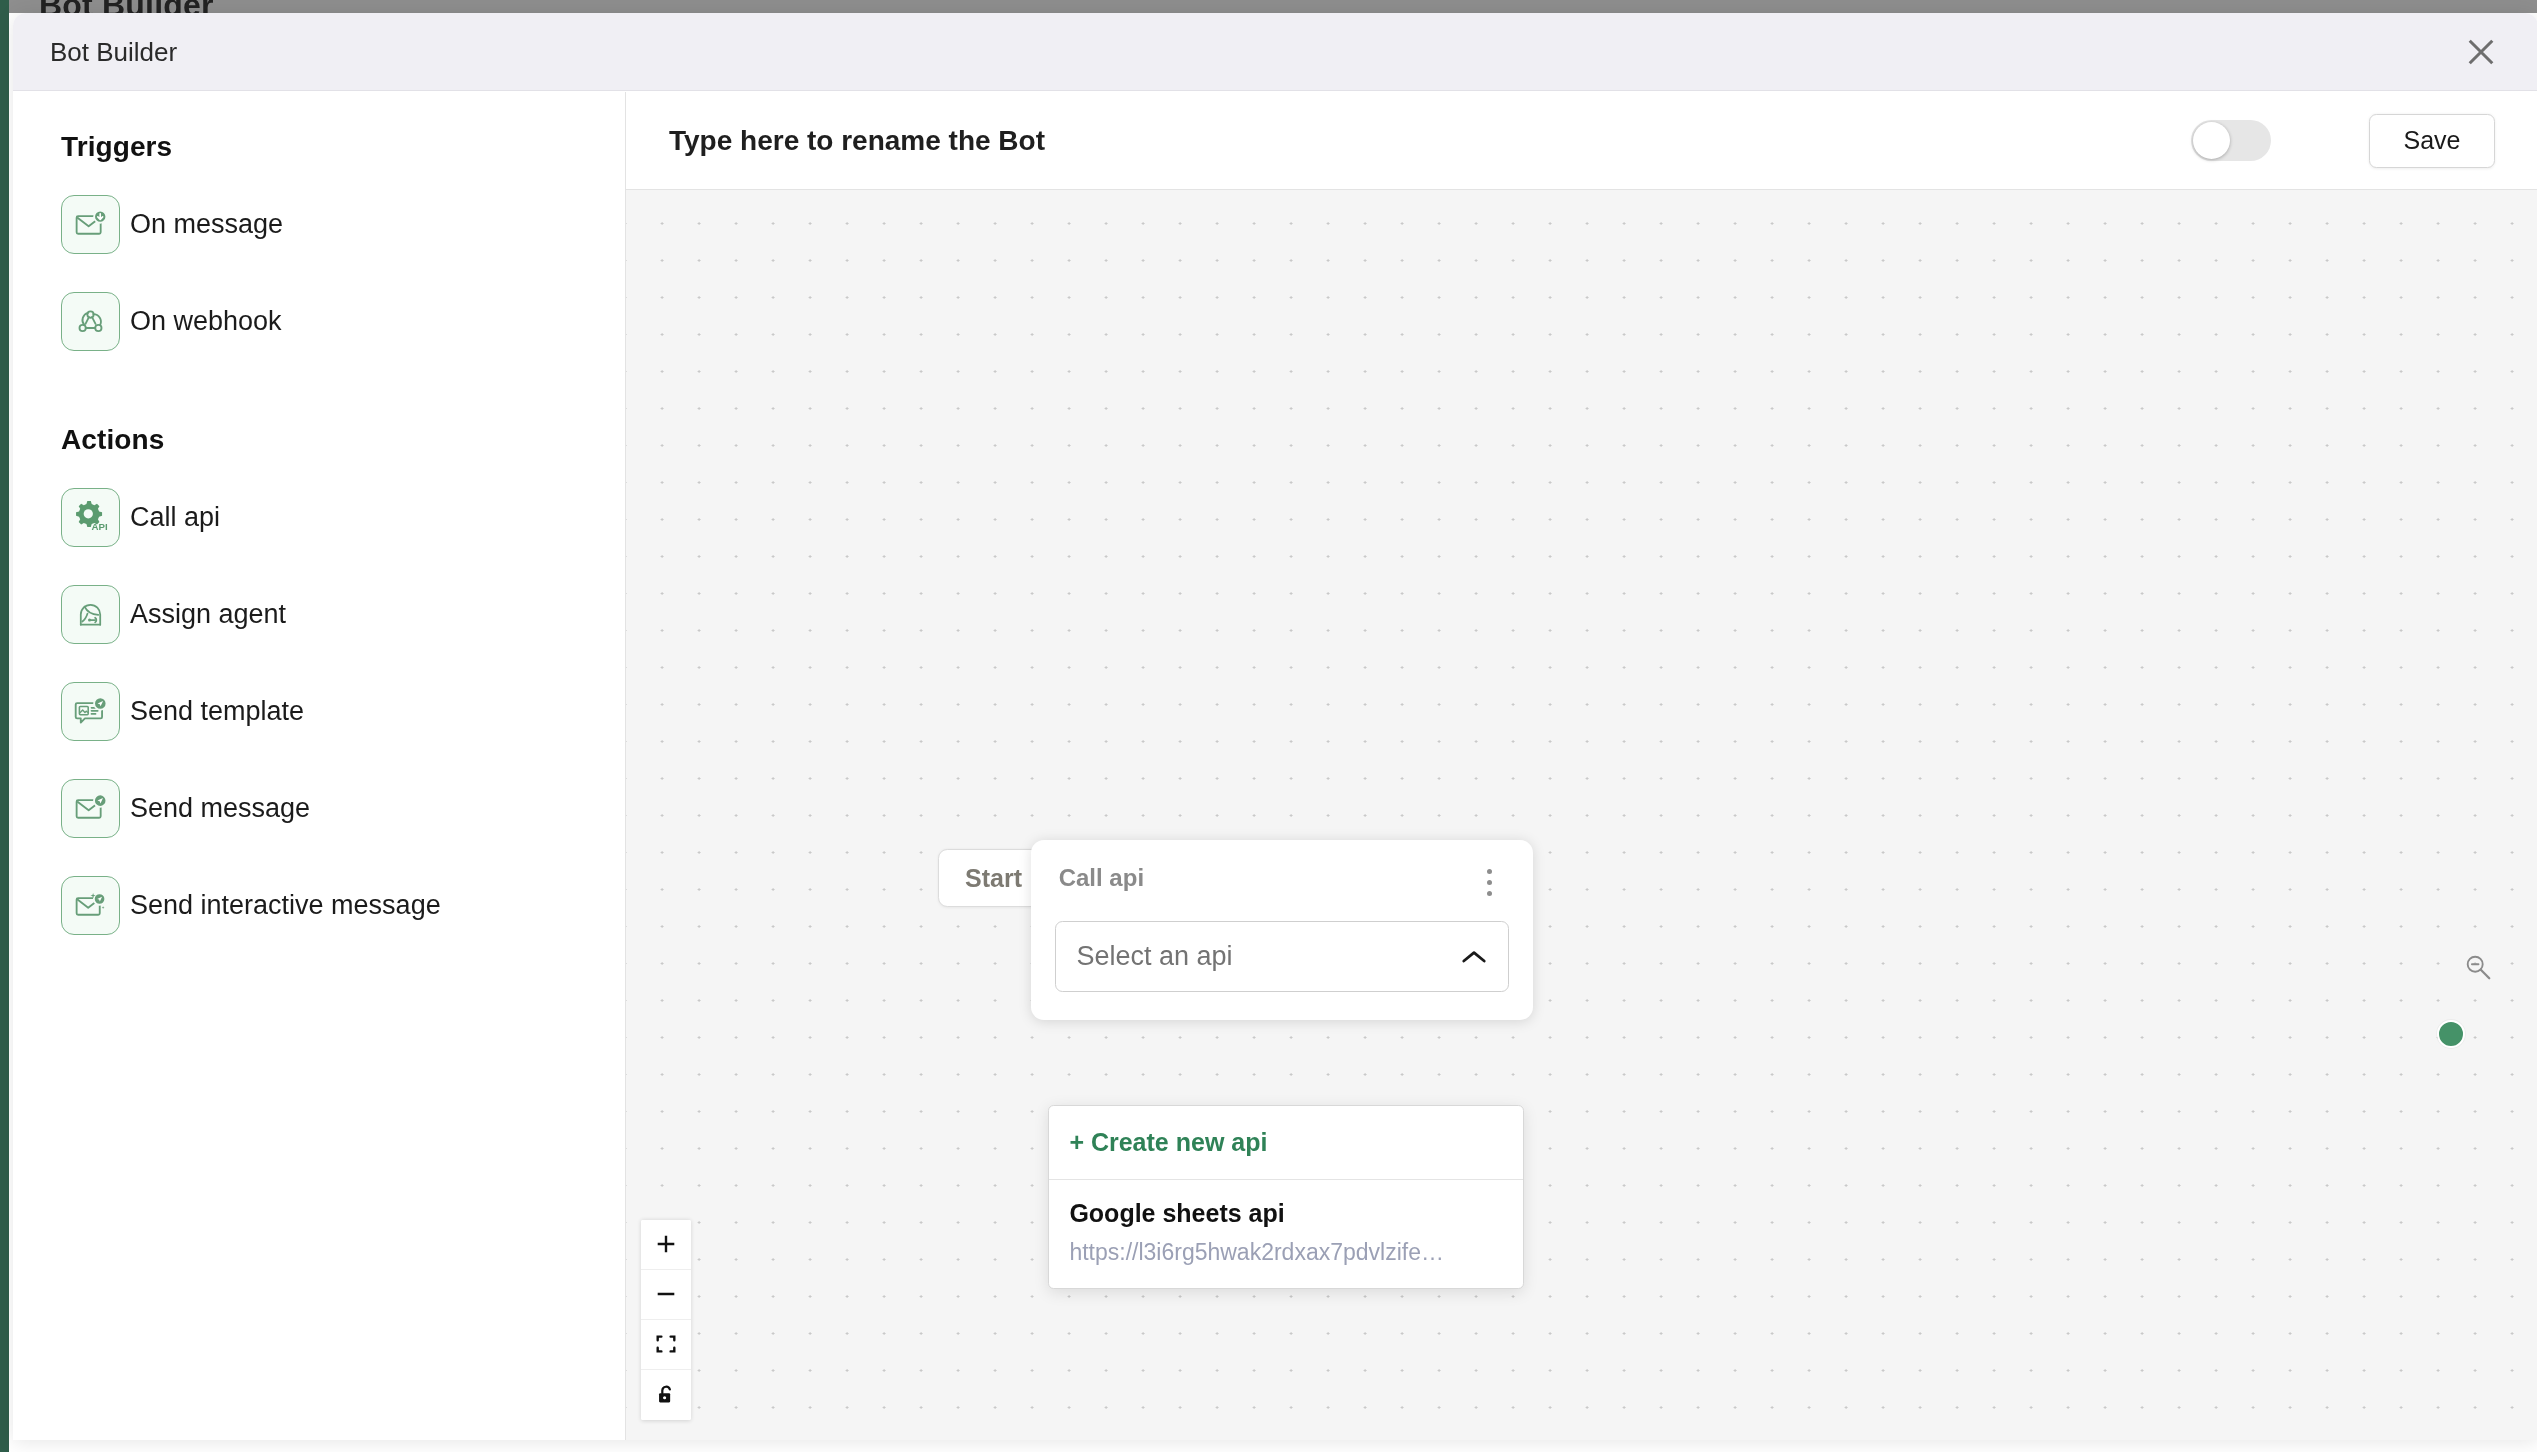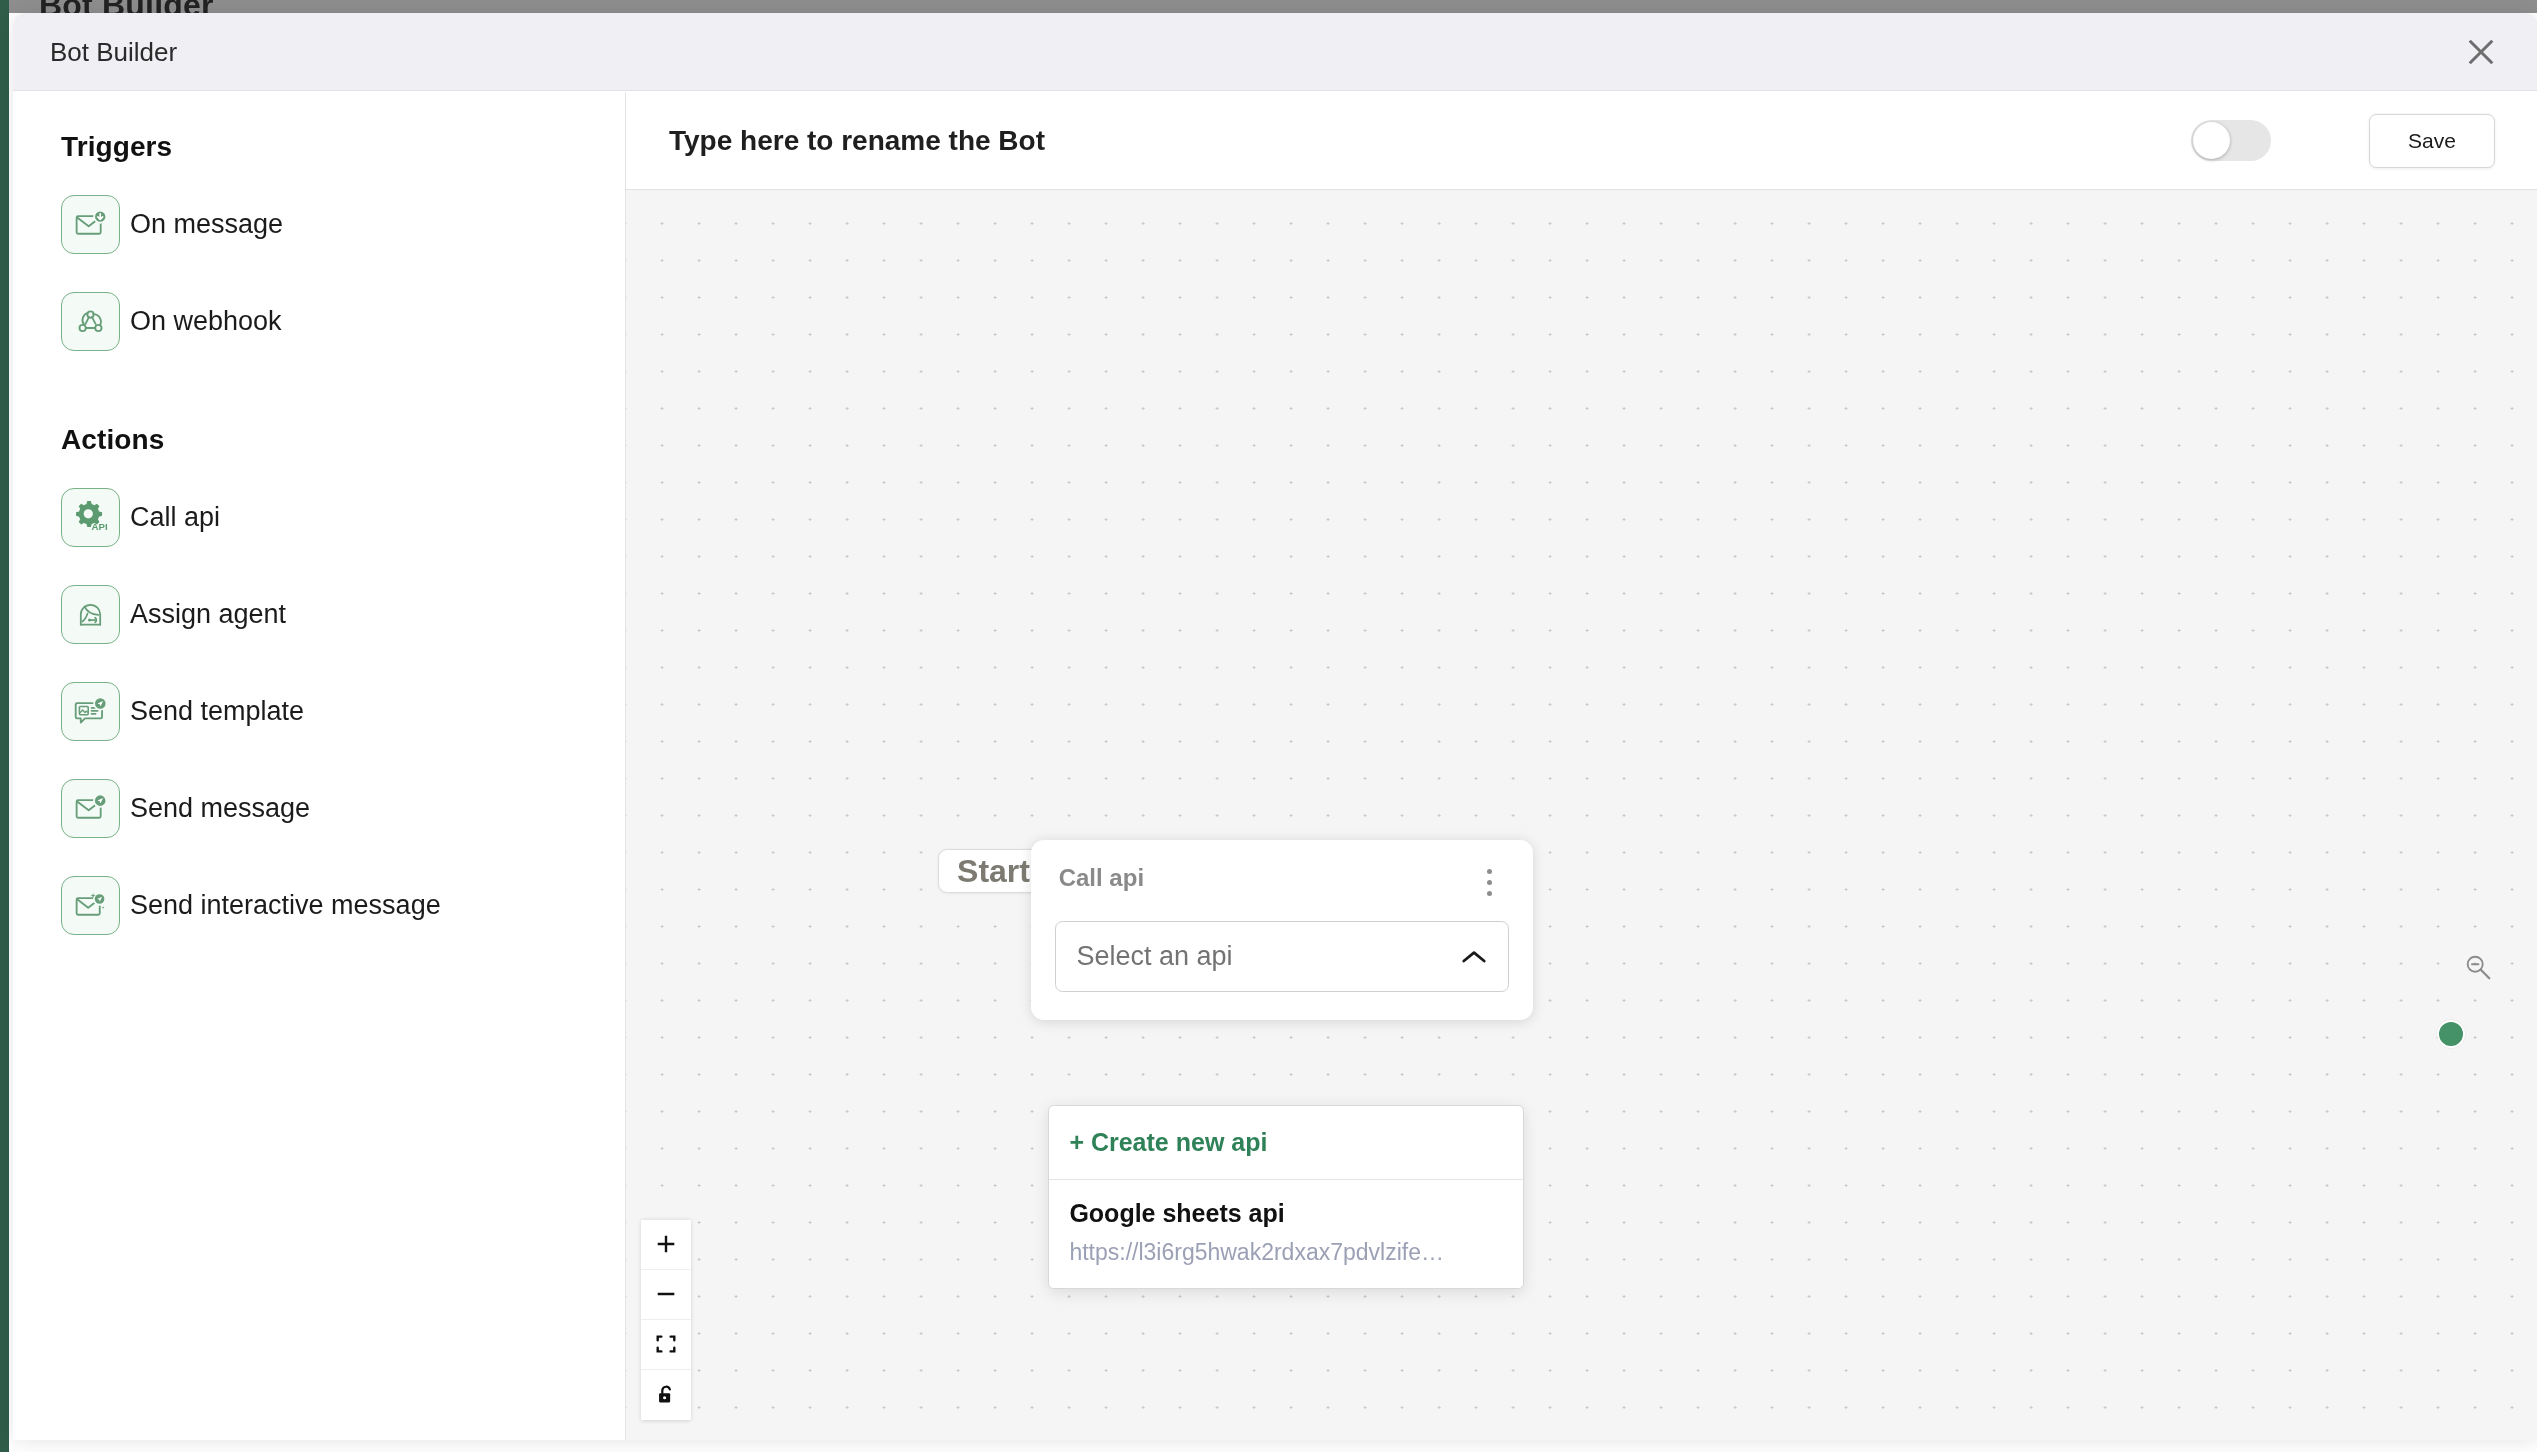--- a/index.html
+++ b/index.html
@@ -143,47 +143,47 @@
     width: 37px; height: 37px; border-radius: 50%;
     background: #ffffff;
     box-shadow: 0 0.9px 3.7px rgba(0,0,0,.28);
   }
   .save-btn {
     width: 126px; height: 54px; flex: 0 0 126px;
     border: 0.9px solid #d6d6d6;
     border-radius: 7.4px;
     background: #ffffff;
     font-family: "Liberation Sans", sans-serif;
-    font-size: 21px; color: #1a1a1a;
+    font-size: 25px; color: #1a1a1a;
     cursor: pointer;
     box-shadow: 0 0.9px 2.8px rgba(0,0,0,.07);
     margin-left: 44px;
   }
 
   
   .canvas {
     flex: 1 1 auto;
     position: relative;
     background-color: #f5f5f5;
     background-image: radial-gradient(#c9c9c9 1.3px, transparent 1.4px);
     background-size: 37px 37px;
     background-position: 17.6px 15px;
     overflow: hidden;
   }
 
   
   .start-node {
     position: absolute;
     left: 312px; top: 659px;
-    width: 111px; height: 44px;
+    width: 111px; height: 58px;
     background: #ffffff;
     border: 0.9px solid #dcdcdc;
     border-radius: 9.3px;
     display: flex; align-items: center; justify-content: center;
-    font-size: 32px; font-weight: 700; color: #7d7a72;
+    font-size: 25px; font-weight: 700; color: #7d7a72;
     box-shadow: 0 0.9px 2.8px rgba(0,0,0,.06);
     cursor: grab;
     text-align: right;
   }
 
   
   .edge {
     position: absolute;
     left: 424px; top: 687px;
     width: 74px; height: 1.9px;

